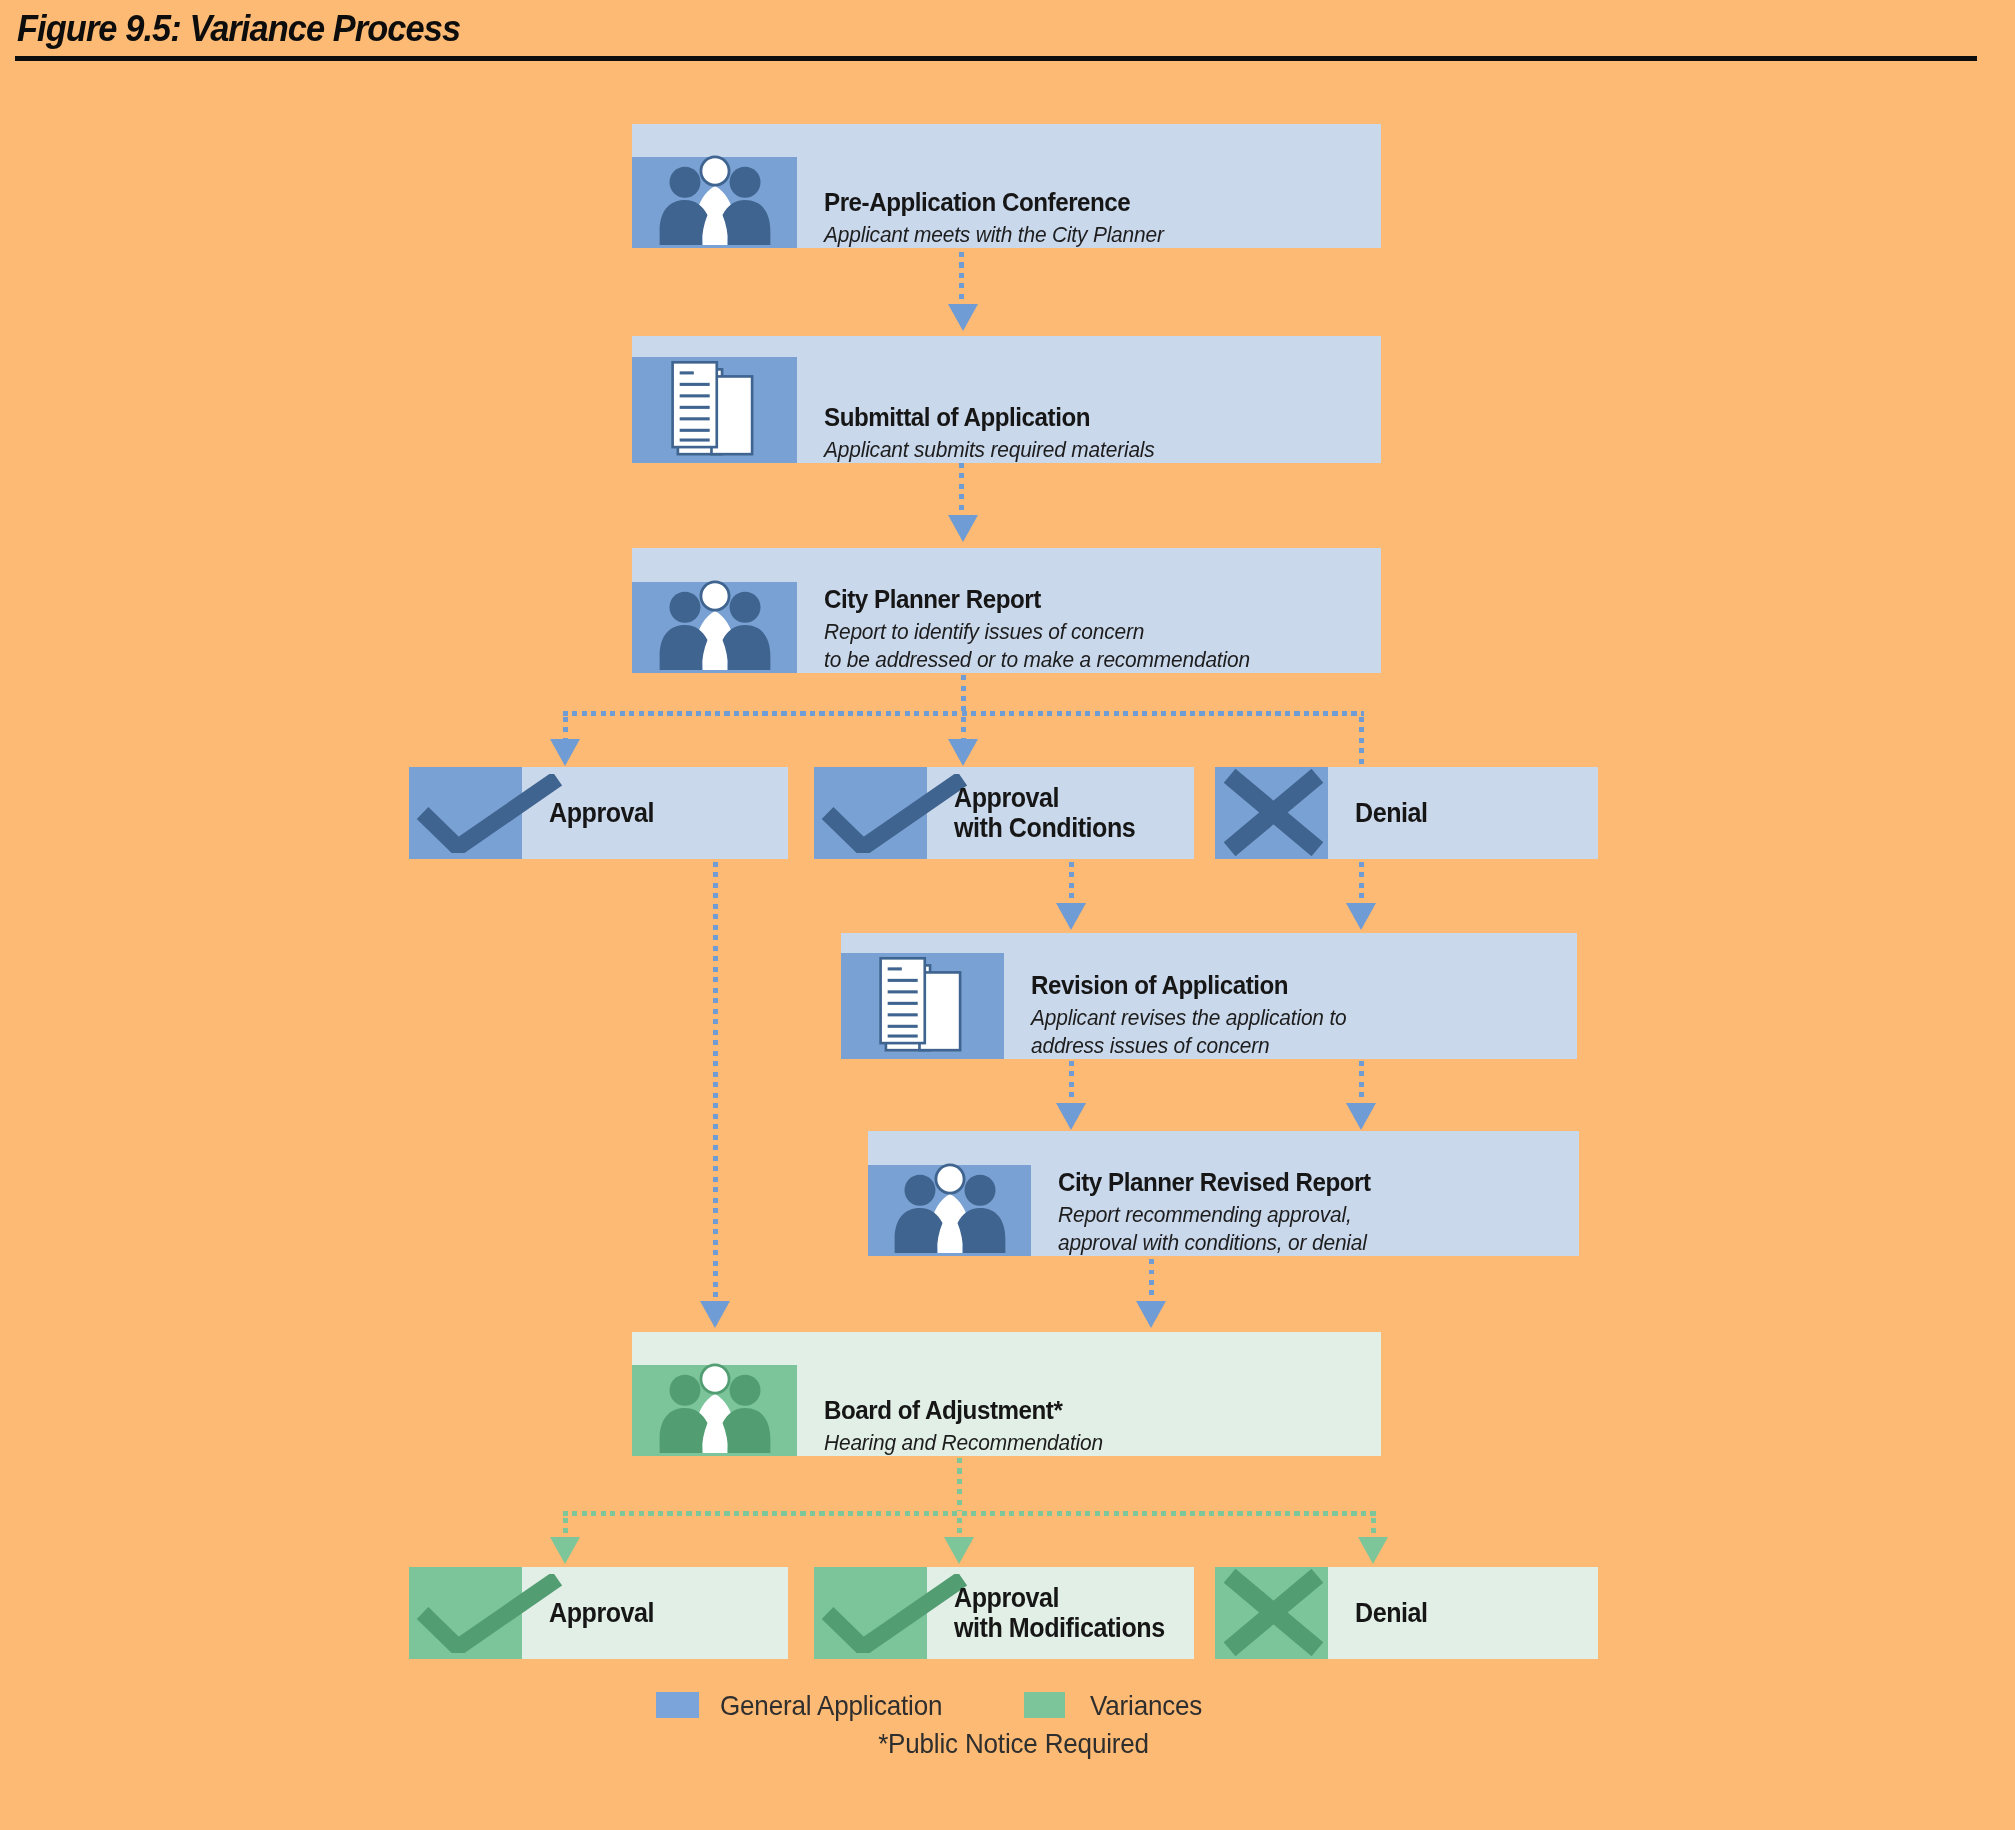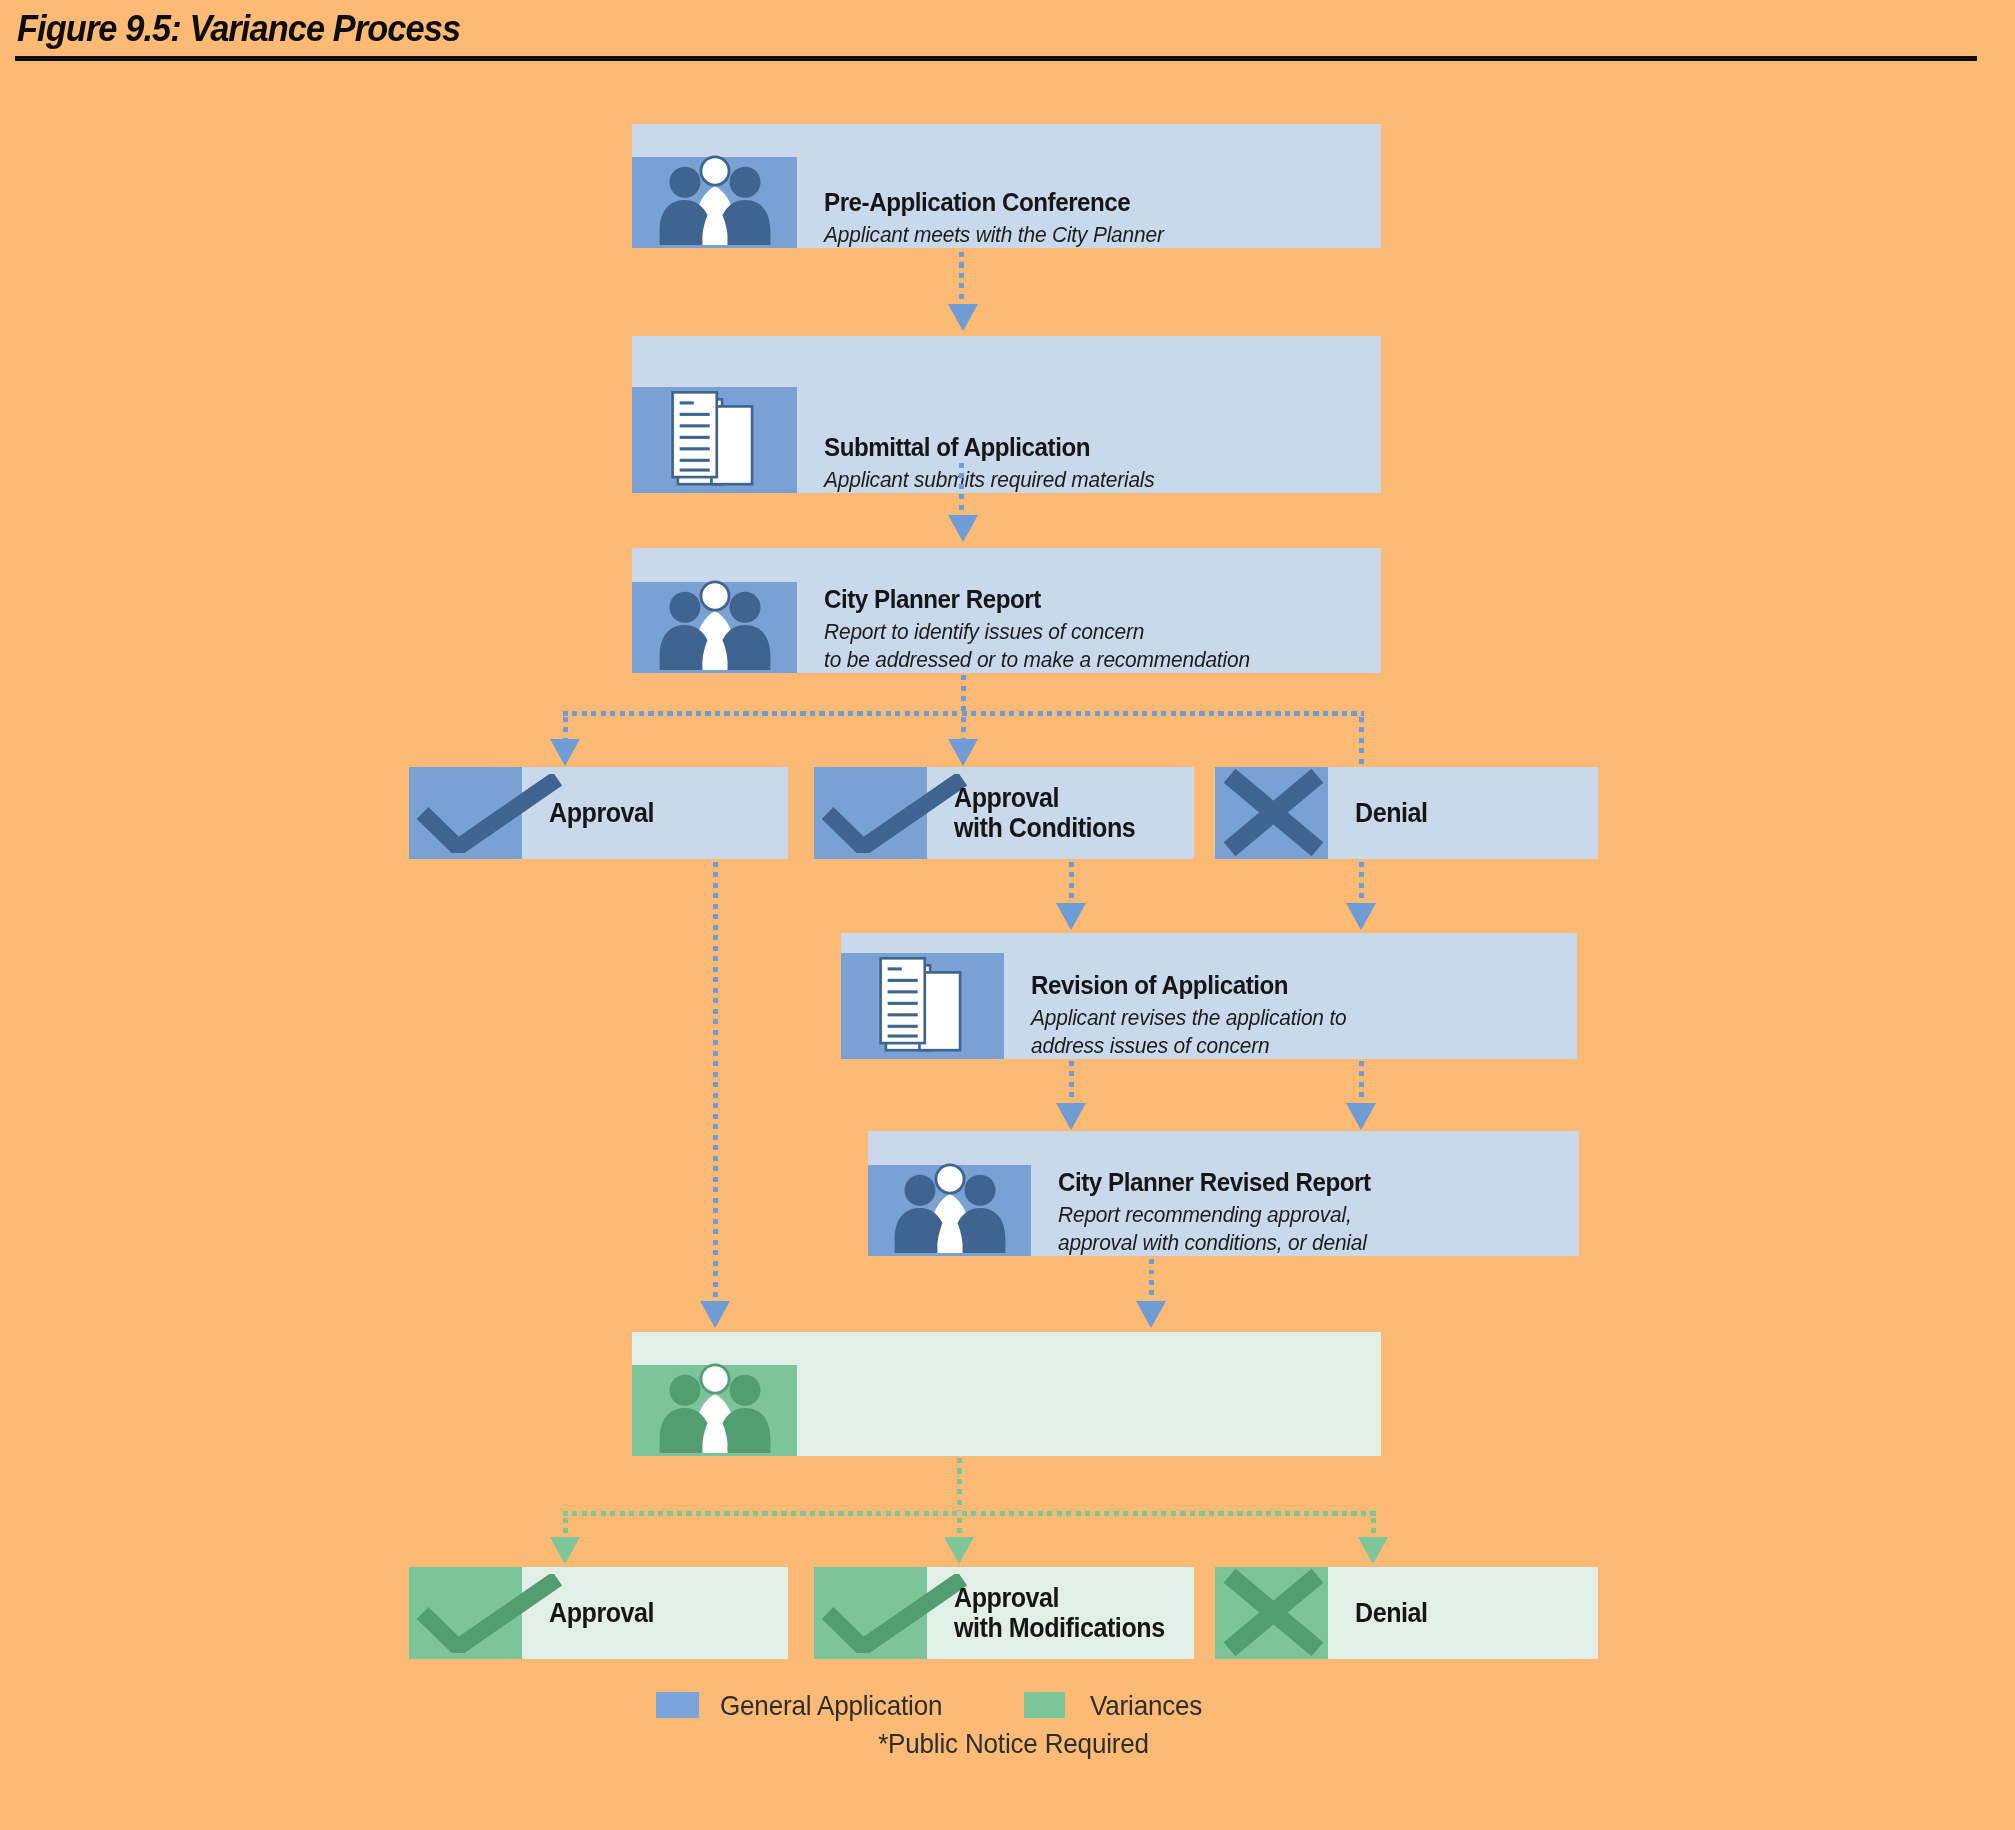--- a/index.html
+++ b/index.html
@@ -72,21 +72,21 @@
     </div>
     <div class="texts">
       <div class="node-title cond">Pre-Application Conference</div>
       <div class="node-sub cond">Applicant meets with the City Planner</div>
     </div>
   </div>
 
   <div class="vd blue-conn" style="left:959px;top:252px;height:50px;"></div>
   <div class="tri blue-conn" style="left:948px;top:304px;"></div>
 
-  <div class="step blue" style="left:632px;top:336px;width:749px;height:157px;">
+  <div class="step blue" style="left:632px;top:336px;width:749px;height:127px;">
     <div class="icon-cell">
       <svg width="106" height="106" viewBox="0 0 120 120">
         <rect class="page" x="18" y="14" width="50" height="96"></rect>
         <rect class="page" x="56" y="22" width="46" height="88"></rect>
         <rect class="page" x="12" y="6" width="50" height="96"></rect>
         <line class="pline" x1="20" y1="18" x2="36" y2="18"></line>
         <line class="pline" x1="20" y1="31" x2="54" y2="31"></line>
         <line class="pline" x1="20" y1="44" x2="54" y2="44"></line>
         <line class="pline" x1="20" y1="57" x2="54" y2="57"></line>
         <line class="pline" x1="20" y1="70" x2="54" y2="70"></line>
@@ -213,20 +213,24 @@
     <div class="icon-cell">
       <svg width="122" height="94" viewBox="0 0 130 100" style="margin-top:-3px">
         <path class="fig-body-w" d="M65 34 C54 40 47 52 45 66 C50 78 52 86 52 97 H78 C78 86 80 78 85 66 C83 52 76 40 65 34 Z"></path>
         <circle class="fig-shape" cx="33" cy="30" r="16.5"></circle>
         <circle class="fig-shape" cx="97" cy="30" r="16.5"></circle>
         <path class="fig-shape" d="M6 97 V82 C6 60 17 49 33 49 C44 49 52 55 57 65 C53 75 51 85 51 97 Z"></path>
         <path class="fig-shape" d="M79 97 C79 85 77 75 73 65 C78 55 86 49 97 49 C113 49 124 60 124 82 V97 Z"></path>
         <circle class="fig-head-w" cx="65" cy="18" r="15"></circle>
       </svg>
     </div>
+    <div class="texts">
+      <div class="node-title cond">Board of Adjustment*</div>
+      <div class="node-sub cond">Hearing and Recommendation</div>
+    </div>
   </div>
 
   <div class="vd green-conn" style="left:957px;top:1458px;height:53px;"></div>
   <div class="hd green-conn" style="left:563px;top:1511px;width:814px;"></div>
   <div class="vd green-conn" style="left:563px;top:1518px;height:19px;"></div>
   <div class="tri green-conn" style="left:550px;top:1537px;"></div>
   <div class="vd green-conn" style="left:957px;top:1518px;height:19px;"></div>
   <div class="tri green-conn" style="left:944px;top:1537px;"></div>
   <div class="vd green-conn" style="left:1371px;top:1518px;height:19px;"></div>
   <div class="tri green-conn" style="left:1358px;top:1537px;"></div>

